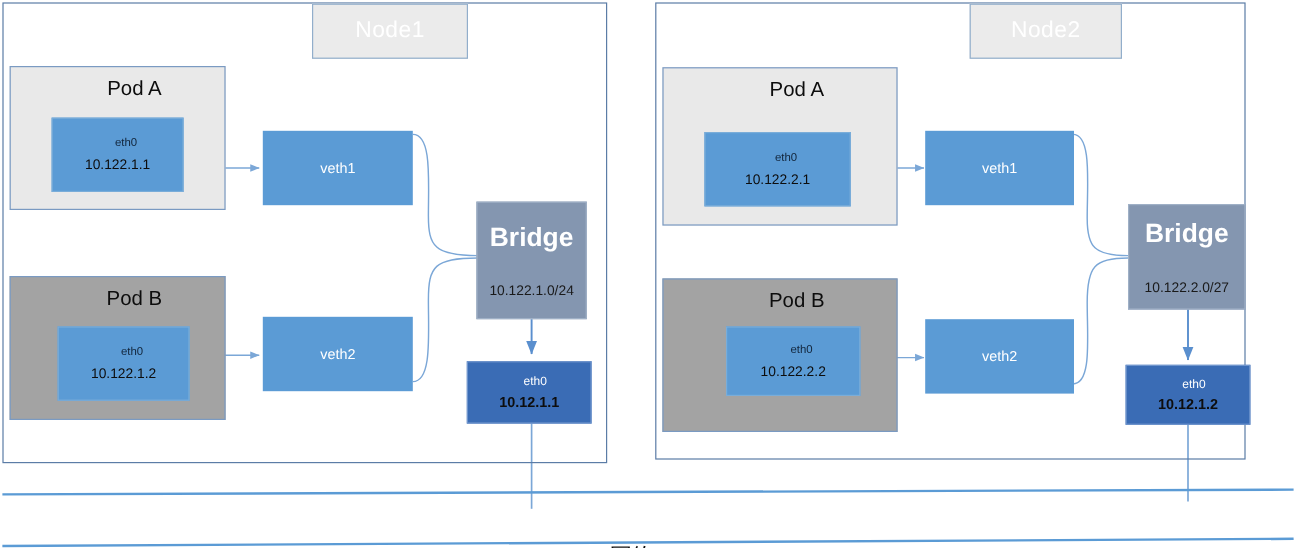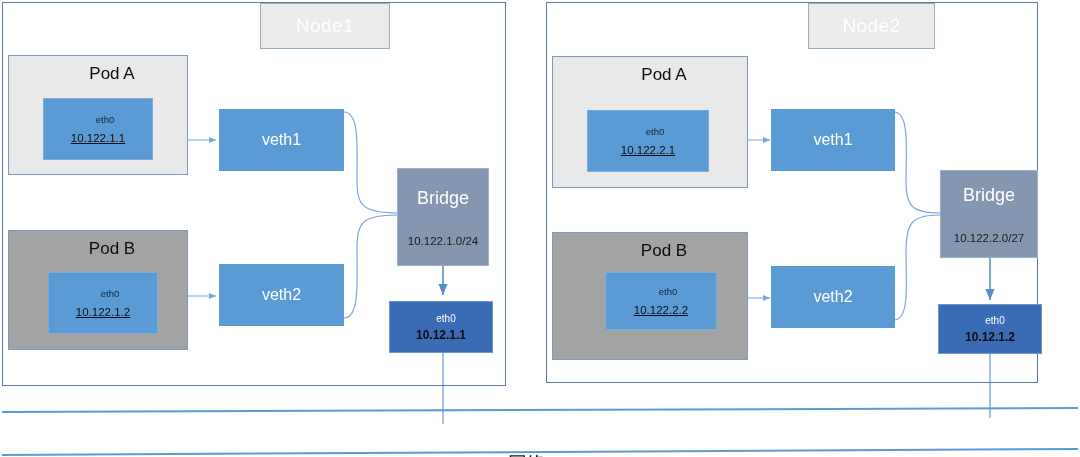--- a/index.html
+++ b/index.html
@@ -9,26 +9,26 @@
   .node-frame{position:absolute;border:1.5px solid #5b7ca6;background:transparent;box-sizing:border-box;}
   .node-tag{position:absolute;box-sizing:border-box;border:1.5px solid #92aecb;background:#ebebeb;
             display:flex;align-items:center;justify-content:center;color:#ffffff;font-size:19px;letter-spacing:.4px;}
   .pod{position:absolute;box-sizing:border-box;border:1.2px solid #7a9ac2;}
   .pod-a{background:#e9e9e9;}
   .pod-b{background:#a3a3a3;}
   .pod-title{position:absolute;left:0;right:0;top:8px;text-align:center;font-size:17px;color:#0d0d0d;margin-left:28px;}
   .eth-pod{position:absolute;box-sizing:border-box;background:#5b9bd5;border:1px solid #7aadd9;
            display:flex;flex-direction:column;align-items:center;justify-content:center;}
   .eth-pod .l1{font-size:9.5px;color:#11243a;margin-bottom:7px;margin-left:14px;}
-  .eth-pod .l2{font-size:11.5px;color:#0d0d0d;text-decoration:underline;}
+  .eth-pod .l2{font-size:11.5px;color:#0d0d0d;}
   .veth{position:absolute;box-sizing:border-box;background:#5b9bd5;
-        display:flex;align-items:center;justify-content:center;color:#ffffff;font-size:16px;}
+        display:flex;align-items:center;justify-content:center;color:#ffffff;font-size:12px;}
   .bridge{position:absolute;box-sizing:border-box;background:#8496b0;border:1px solid #9fb0c6;
           display:flex;flex-direction:column;align-items:center;justify-content:center;}
-  .bridge .l1{font-size:18px;color:#ffffff;margin-bottom:26px;}
+  .bridge .l1{font-size:22px;color:#ffffff;margin-bottom:26px;font-weight:bold;}
   .bridge .l2{font-size:11.5px;color:#1a1a1a;}
   .eth-host{position:absolute;box-sizing:border-box;background:#3a6cb5;border:1px solid #6f95cd;
             display:flex;flex-direction:column;align-items:center;justify-content:center;}
   .eth-host .l1{font-size:10px;color:#ffffff;margin-bottom:4px;margin-left:10px;}
   .eth-host .l2{font-size:12px;color:#0d0d0d;font-weight:bold;text-align:right;}
   .net-label{position:absolute;font-family:"Liberation Serif","DejaVu Serif",serif;font-size:19px;color:#0d0d0d;margin-top:32px;}
 </style>
 </head>
 <body>
 

